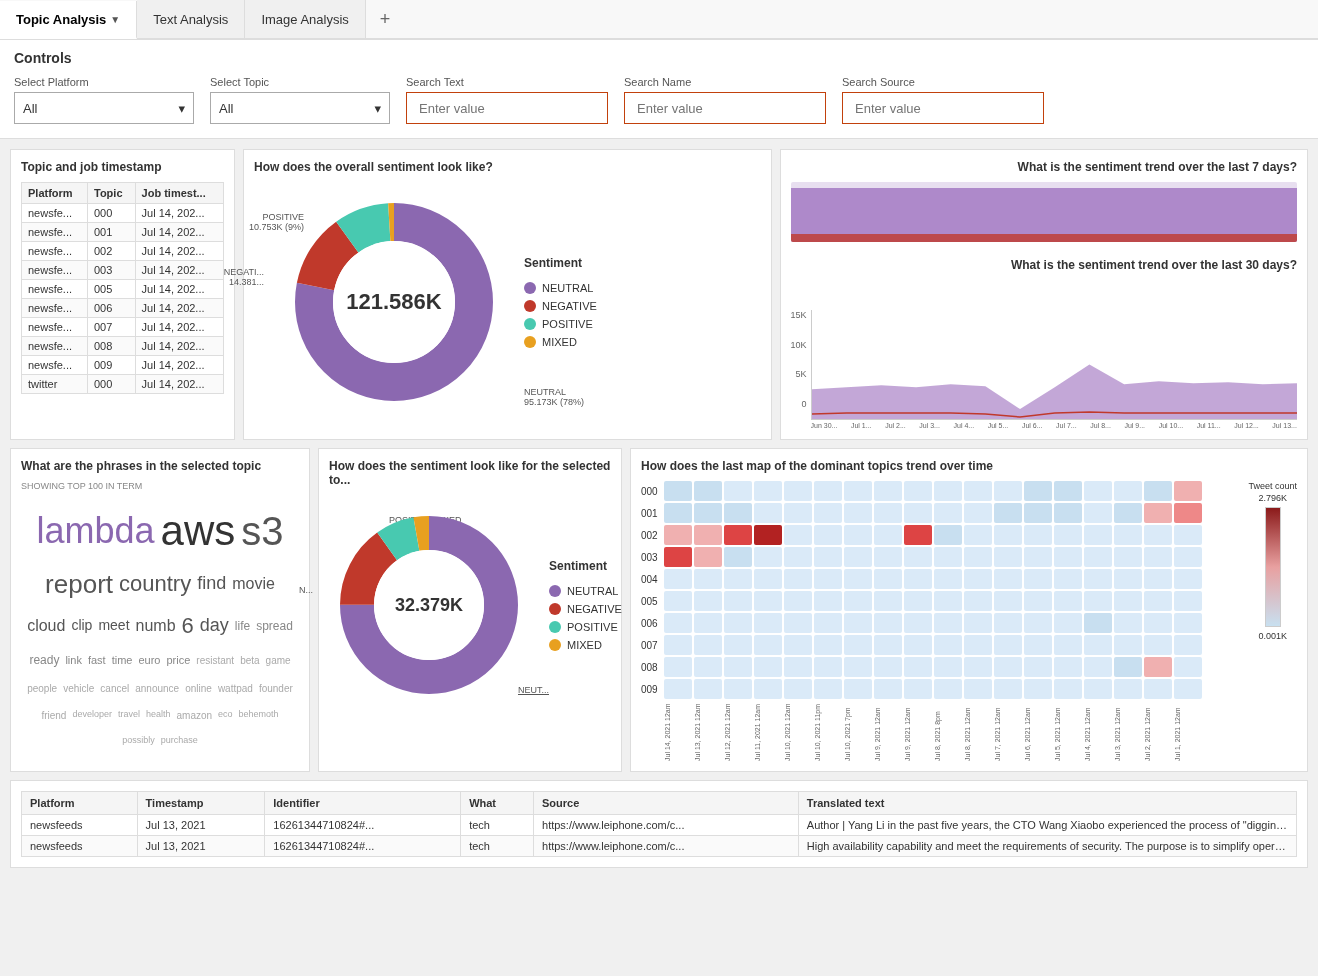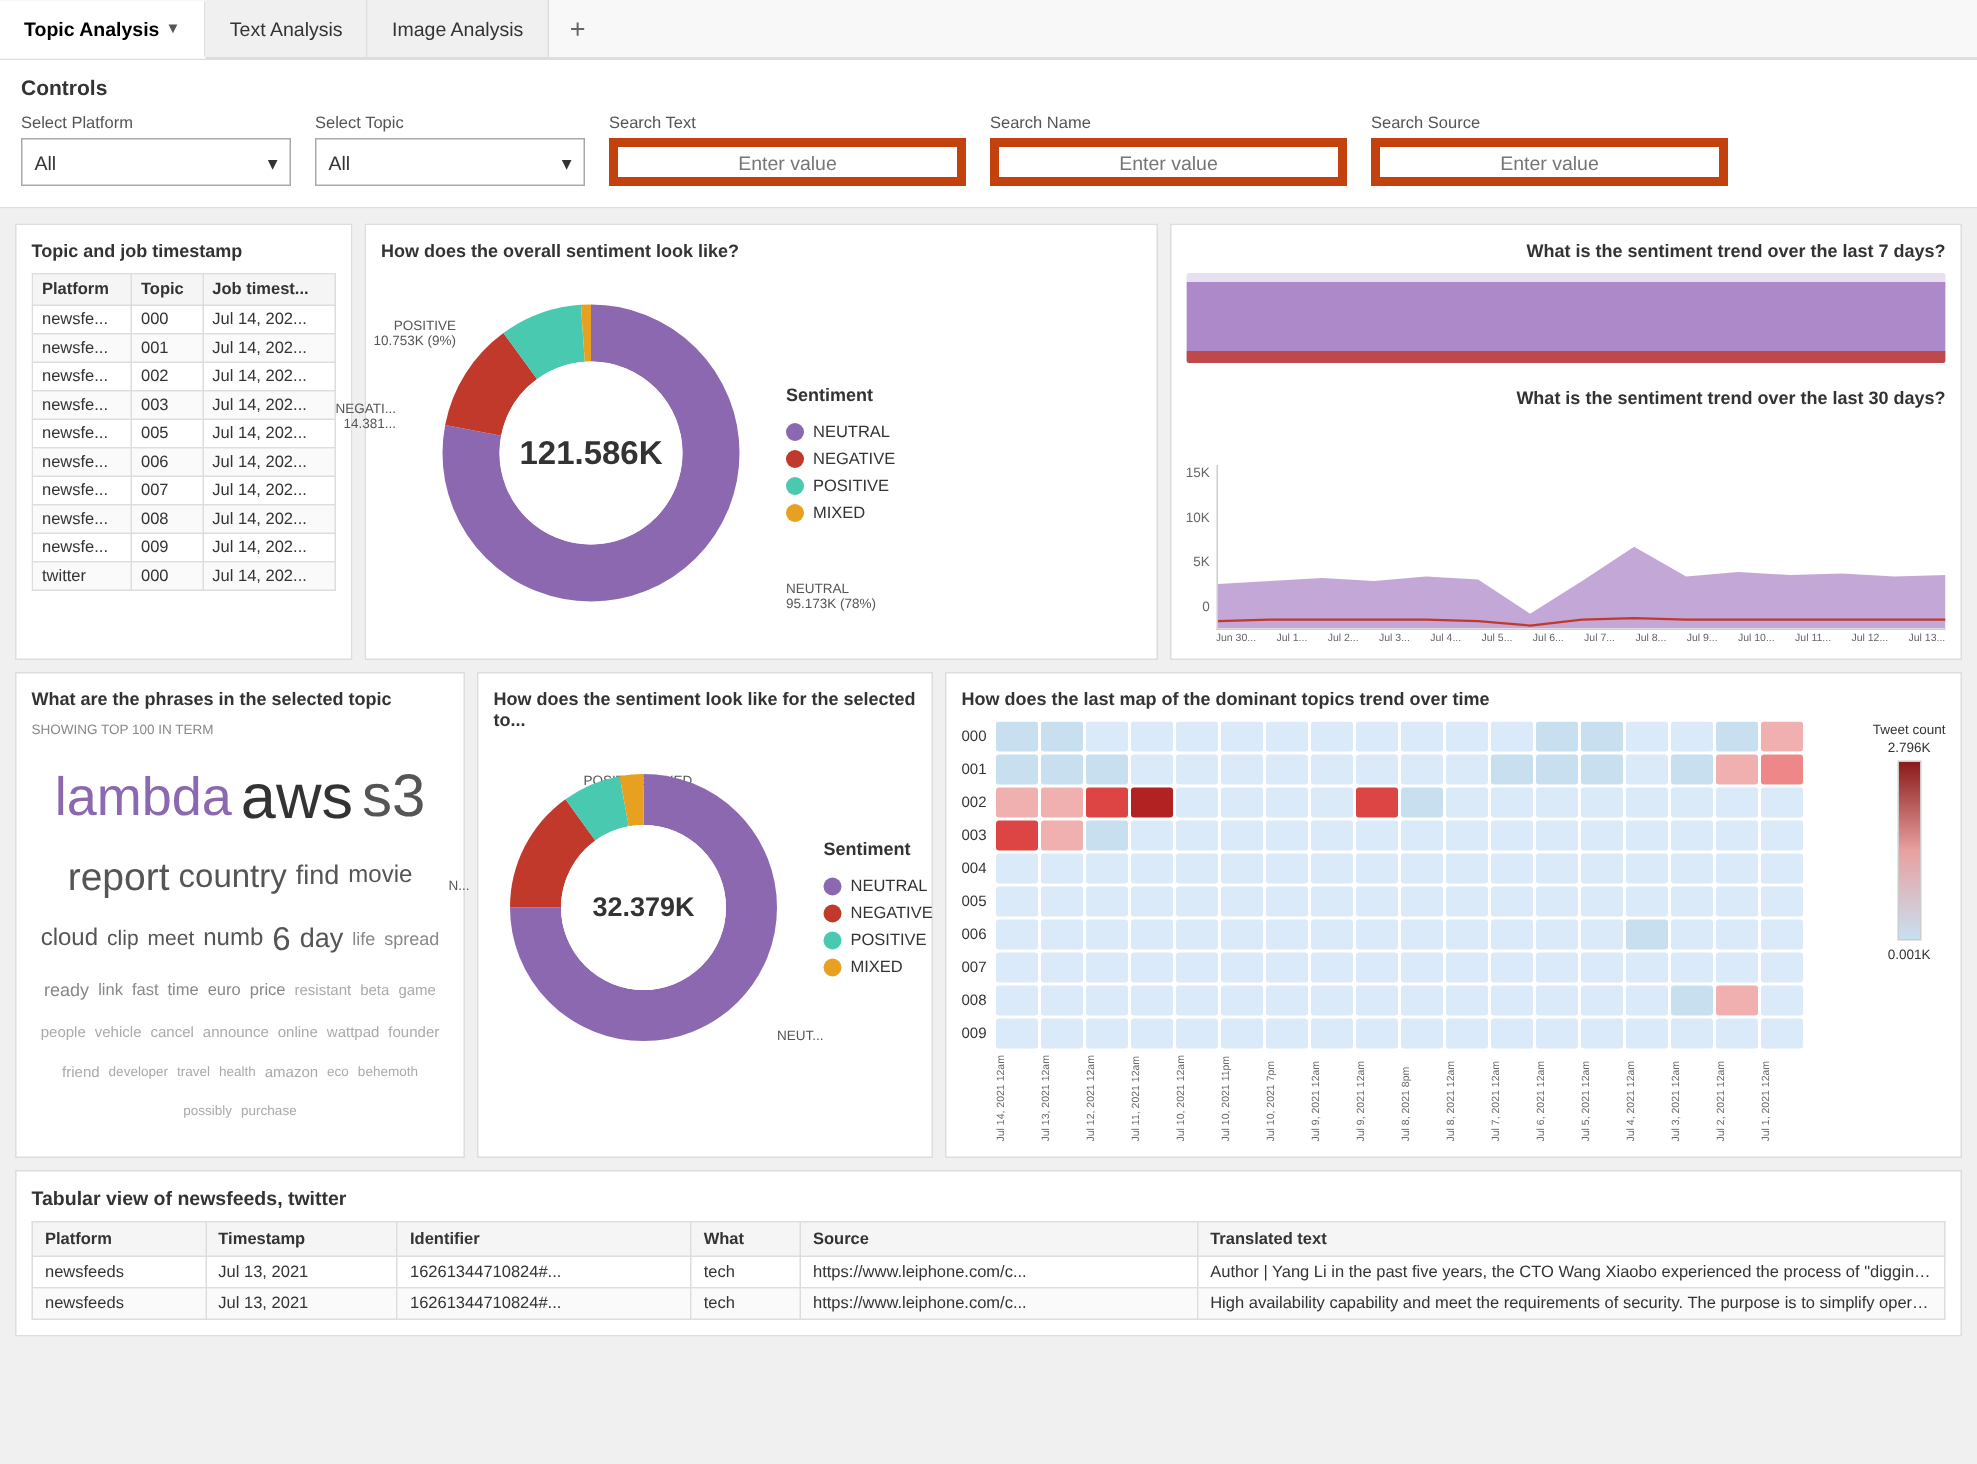--- a/index.html
+++ b/index.html
@@ -65,28 +65,27 @@
       border: 1px solid #aaa;
       background: #fff;
       height: 32px;
       padding: 0 8px;
       cursor: pointer;
       min-width: 180px;
       font-size: 13px;
       justify-content: space-between;
     }
     .control-input {
-      border: 6px solid #c2410c;
+      border: 1px solid #c2410c;
       background: #fff;
       height: 32px;
-      padding: 0 25px;
+      padding: 0 12px;
       font-size: 13px;
       min-width: 200px;
       color: #999;
-      text-align: center;
     }
 
     
     .main-content {
       padding: 10px;
       background: #f0f0f0;
     }
 
     
     .row1 {
@@ -481,21 +480,21 @@
 
               <circle cx="100" cy="100" r="72" fill="none" stroke="#c0392b" stroke-width="34" stroke-dasharray="68 452" stroke-dashoffset="-339" transform="rotate(-90 100 100)"></circle>
 
               <circle cx="100" cy="100" r="72" fill="none" stroke="#48c9b0" stroke-width="34" stroke-dasharray="32 452" stroke-dashoffset="-407" transform="rotate(-90 100 100)"></circle>
 
               <circle cx="100" cy="100" r="72" fill="none" stroke="#e8a020" stroke-width="34" stroke-dasharray="13 452" stroke-dashoffset="-439" transform="rotate(-90 100 100)"></circle>
               <circle cx="100" cy="100" r="55" fill="white"></circle>
             </svg>
             <div style="position:absolute; top:50%; left:50%; transform:translate(-50%,-50%); font-size:18px; font-weight:bold;">32.379K</div>
           </div>
-          <div style="font-size:9px; color:#555; position:absolute; bottom:10px; right:-20px;">NEUT...</div>
+          <div style="font-size:9px; color:#555; position:absolute; bottom:10px; right:-20px;text-decoration:underline;">NEUT...</div>
         </div>
         <div class="sentiment-legend">
           <div style="font-size:12px; font-weight:bold; margin-bottom:6px;">Sentiment</div>
           <div class="legend-item">
             <div class="legend-dot" style="background:#8b68b0;"></div>
             <span>NEUTRAL</span>
           </div>
           <div class="legend-item">
             <div class="legend-dot" style="background:#c0392b;"></div>
             <span>NEGATIVE</span>
@@ -756,21 +755,20 @@
           <span>Tweet count</span>
           <span style="margin-top:2px;">2.796K</span>
           <div style="width:16px; height:120px; background:linear-gradient(to bottom, #8b1a1a, #e8a0a0, #c8e0f0); border:1px solid #ccc; margin:4px 0;"></div>
           <span>0.001K</span>
         </div>
       </div>
     </div>
   </div>
 
   <div class="bottom-table-section">
-    <div class="bottom-table-title">Tabular view of newsfeeds, twitter</div>
     <table class="bottom-table">
       <thead>
         <tr>
           <th>Platform</th>
           <th>Timestamp</th>
           <th>Identifier</th>
           <th>What</th>
           <th>Source</th>
           <th>Translated text</th>
         </tr>

